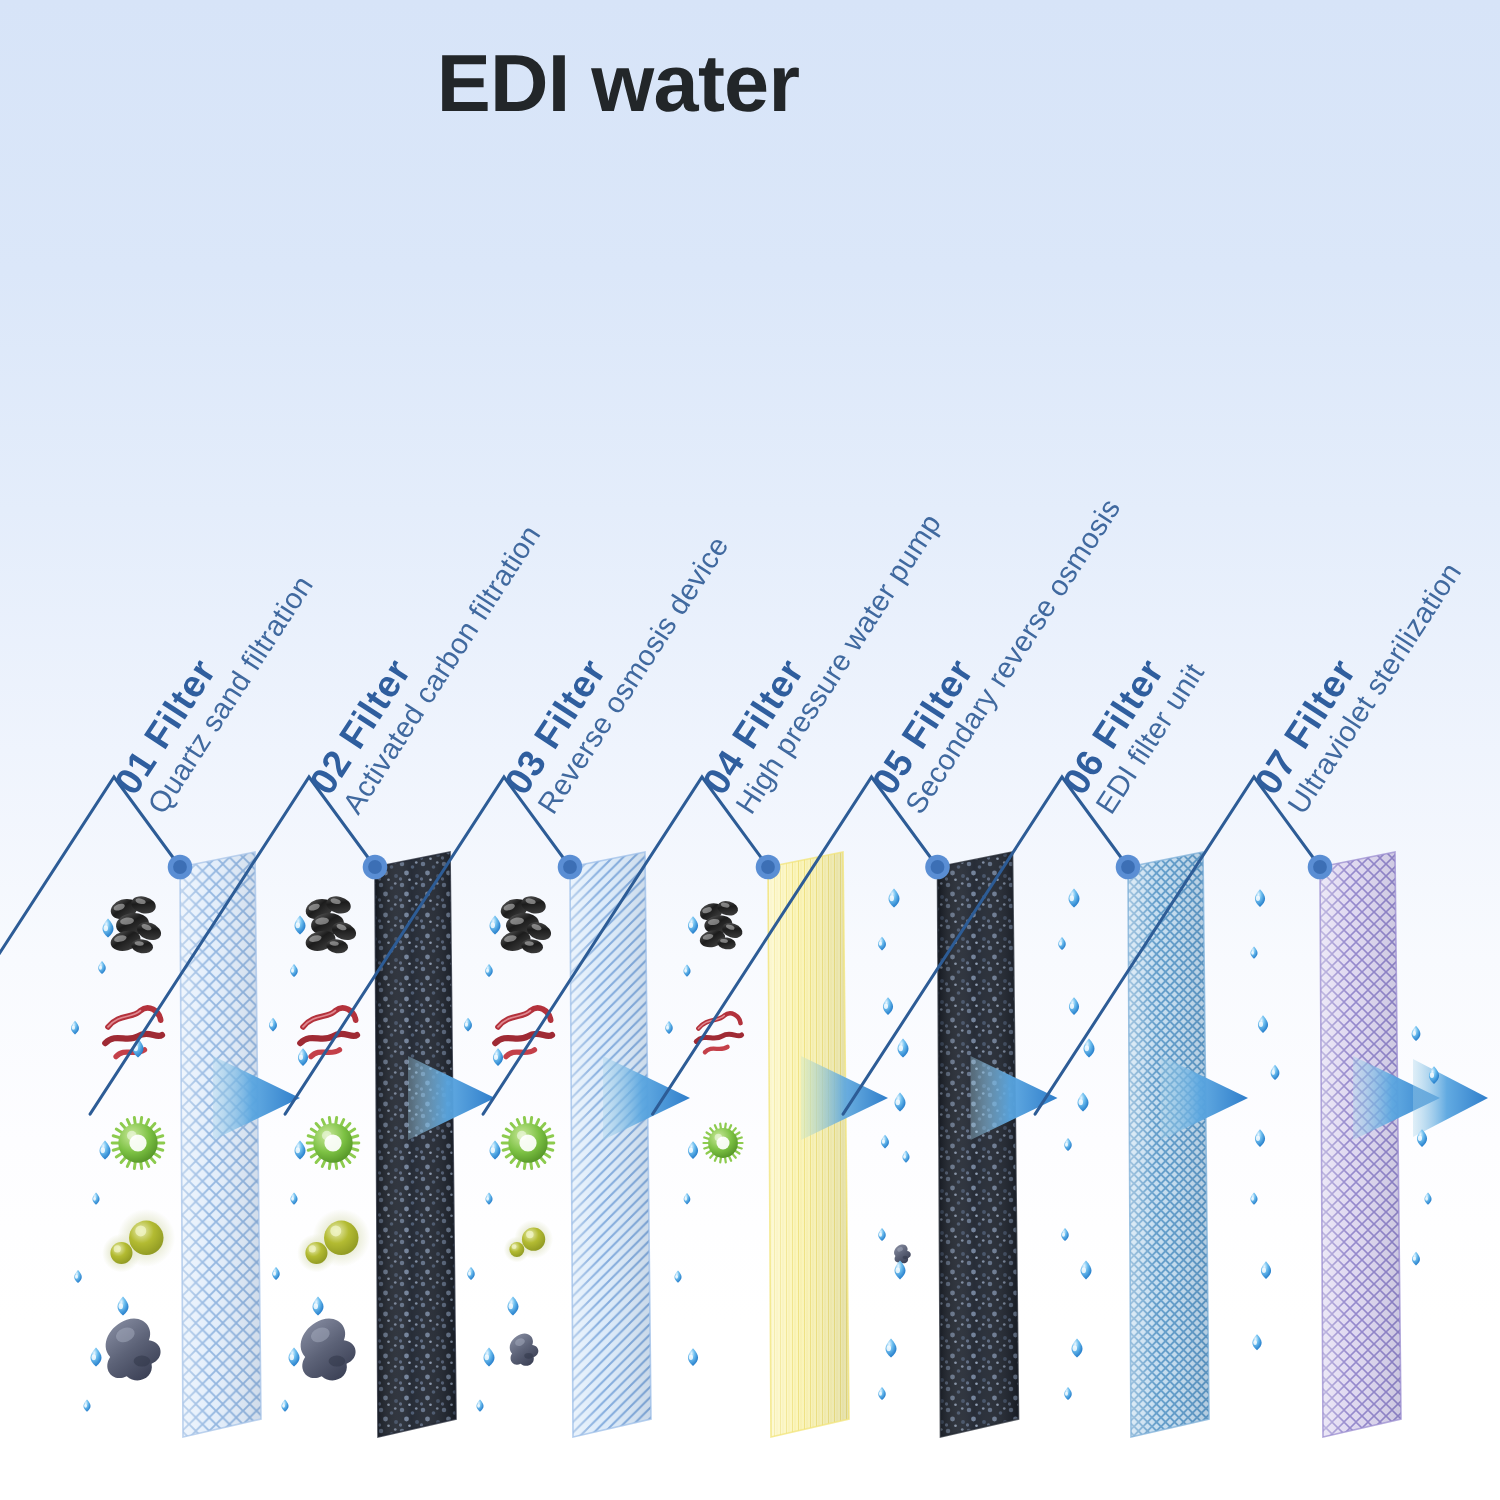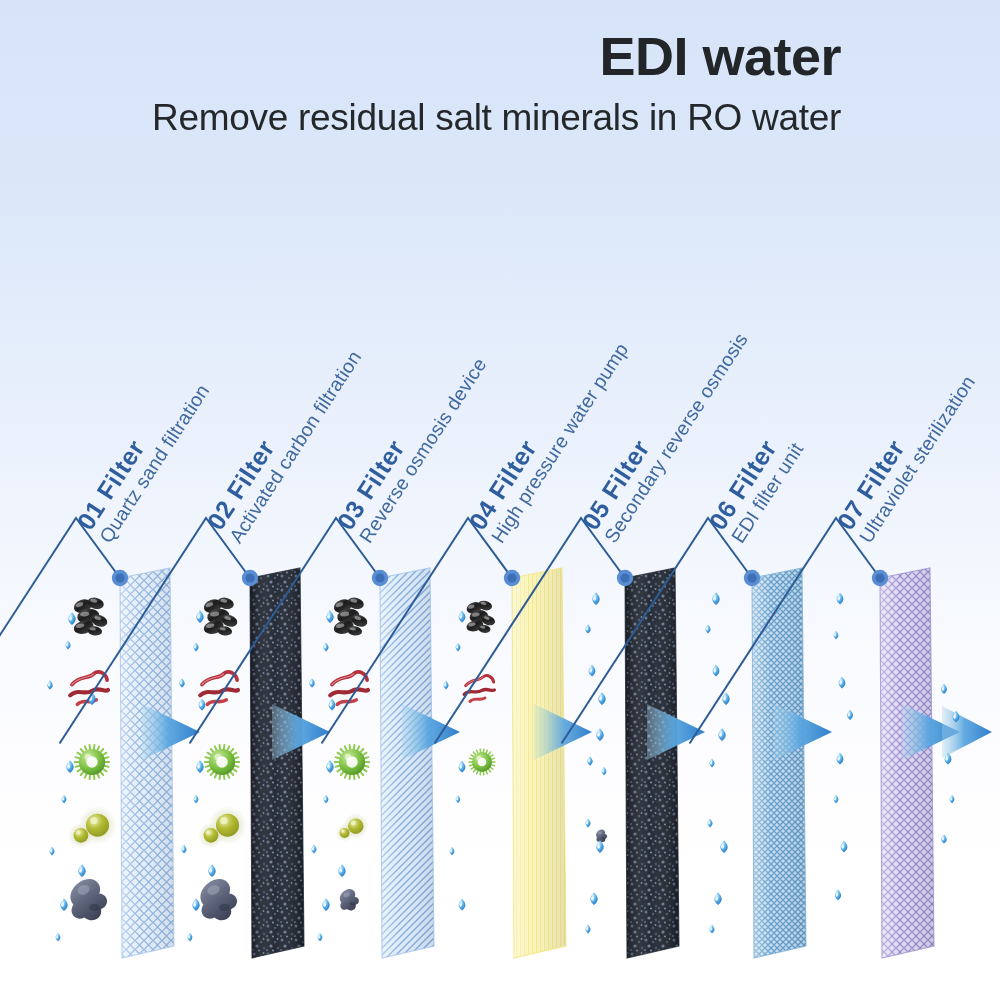--- a/index.html
+++ b/index.html
@@ -19,22 +19,22 @@
       #eff4fd 50%,
       #f8fafe 64%,
       #fdfdff 76%,
       #ffffff 88%,
       #ffffff 100%);
     overflow:hidden;
   }
 
   
   .title-block{
-    position:absolute;left:17px;top:0;width:824px;
-    text-align:right;
+    position:absolute;left:0;top:0;width:824px;
+    text-align:center;
   }
   .t-line1{
     font-size:54px;font-weight:bold;color:#222629;
     letter-spacing:-0.5px;
     margin-top:28px;line-height:1.06;
   }
   .t-line2{
     font-size:54px;font-weight:bold;color:#222629;
     letter-spacing:-0.5px;
     line-height:1.1;
@@ -70,21 +70,20 @@
   #vec{position:absolute;left:0;top:0;width:1000px;height:1000px;}
   #vec2{position:absolute;left:0;top:0;width:1000px;height:1000px;pointer-events:none;}
 </style>
 </head>
 <body>
 
 <div id="stage">
 
   <div class="title-block">
     <div class="t-line1">EDI water</div>
-    <div class="t-sub">Remove residual salt minerals in RO water</div>
   </div>
 
   <svg id="vec" viewBox="0 0 1000 1000">
     <defs>
 
       <pattern id="pat-diamond-1" width="9" height="9" patternUnits="userSpaceOnUse">
         <rect width="9" height="9" fill="#e3eefb"></rect>
         <path d="M0 4.5 L4.5 0 L9 4.5 L4.5 9 Z" fill="none" stroke="#8fb4e0" stroke-width="1.15"></path>
       </pattern>
 

